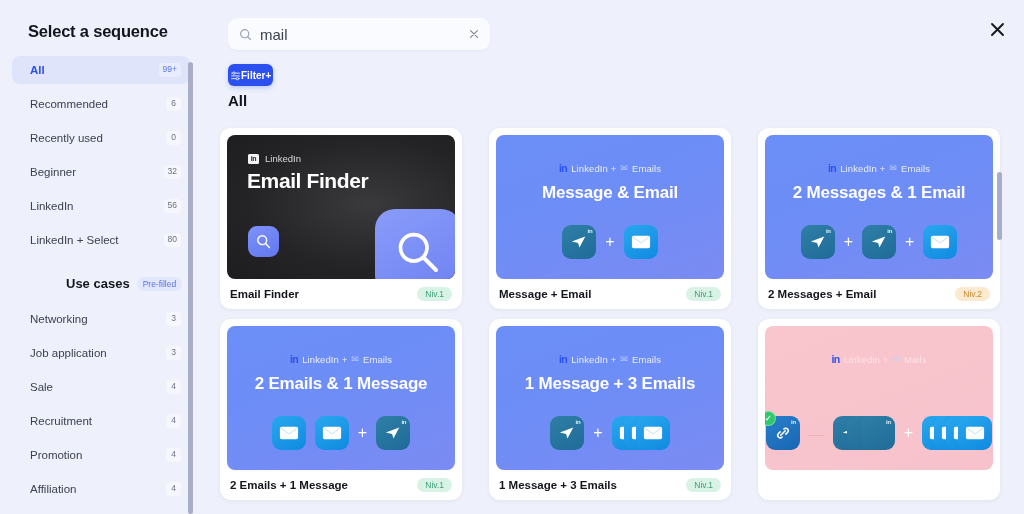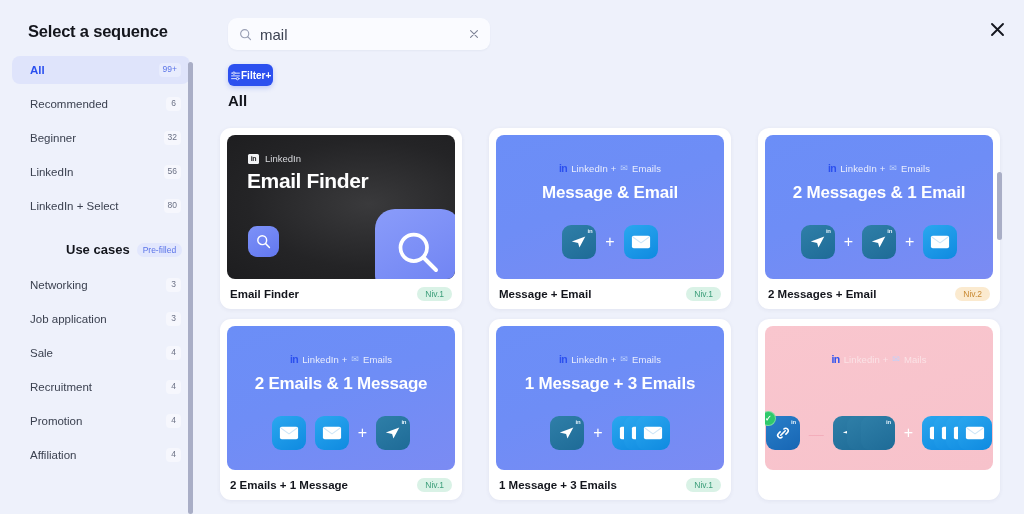--- a/index.html
+++ b/index.html
@@ -303,20 +303,24 @@
     <div class="nav-list">
       <div class="nav-item active">
         <span class="nav-label">All</span>
         <span class="count-pill">99+</span>
       </div>
       <div class="nav-item">
         <span class="nav-label">Recommended</span>
         <span class="count-pill">6</span>
       </div>
       <div class="nav-item">
+        <span class="nav-label">Recently used</span>
+        <span class="count-pill">0</span>
+      </div>
+      <div class="nav-item">
         <span class="nav-label">Beginner</span>
         <span class="count-pill">32</span>
       </div>
       <div class="nav-item">
         <span class="nav-label">LinkedIn</span>
         <span class="count-pill">56</span>
       </div>
       <div class="nav-item">
         <span class="nav-label">LinkedIn + Select</span>
         <span class="count-pill">80</span>

